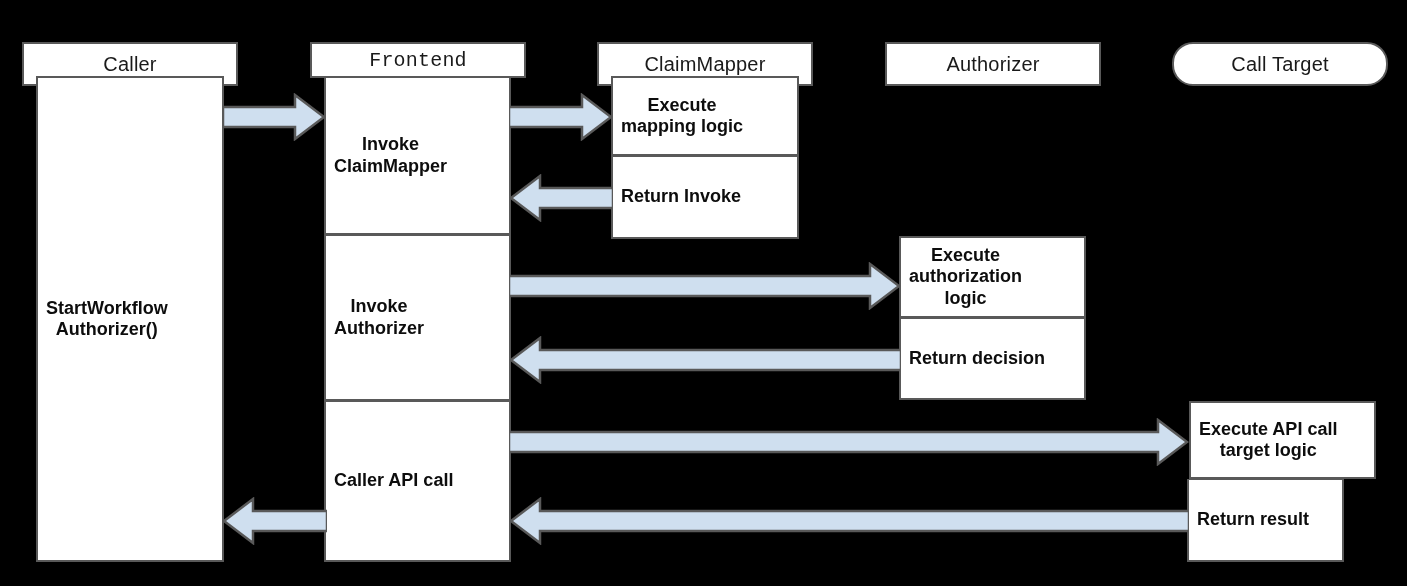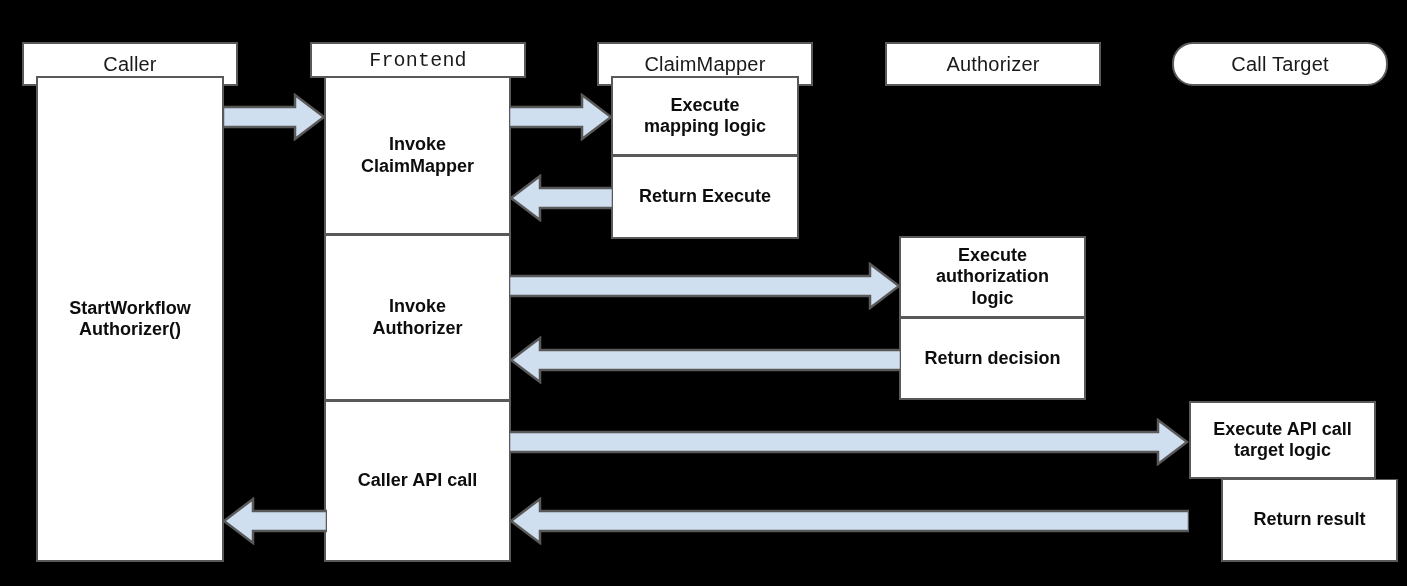--- a/index.html
+++ b/index.html
@@ -29,21 +29,20 @@
     letter-spacing: 0.2px;
     margin-top: 23px;
   }
   .act-box {
     position: absolute;
     background: #ffffff;
     border: 2px solid #595959;
     box-sizing: border-box;
     display: flex;
     align-items: center;
-    justify-content: center;
     text-align: center;
     color: #0d0d0d;
     font-size: 18px;
     font-weight: 700;
     line-height: 1.18;
     padding: 0 8px;
   }
   .act-box.top-seam { border-top: 1px solid #595959; }
   .act-label {
     white-space: pre-line;
@@ -93,37 +92,37 @@
   </div>
   <div class="act-box top-seam" style="left:324px; top:401px; width:187px; height:161px;">
     <span class="act-label">Caller API call</span>
   </div>
 
   <div class="act-box" style="left:611px; top:76px; width:188px; height:80px;">
     <span class="act-label">Execute
 mapping logic</span>
   </div>
   <div class="act-box top-seam" style="left:611px; top:156px; width:188px; height:83px;">
-    <span class="act-label">Return Execute</span>
+    <span class="act-label">Return Invoke</span>
   </div>
 
   <div class="act-box" style="left:899px; top:236px; width:187px; height:82px;">
     <span class="act-label">Execute
 authorization
 logic</span>
   </div>
   <div class="act-box top-seam" style="left:899px; top:318px; width:187px; height:82px;">
     <span class="act-label">Return decision</span>
   </div>
 
   <div class="act-box" style="left:1189px; top:401px; width:187px; height:78px;">
     <span class="act-label">Execute API call
 target logic</span>
   </div>
-  <div class="act-box top-seam" style="left:1221px; top:479px; width:177px; height:83px;">
+  <div class="act-box top-seam" style="left:1187px; top:479px; width:157px; height:83px;">
     <span class="act-label">Return result</span>
   </div>
 
   <div class="arrow" style="left:223px; top:93px;">
     <svg width="103" height="48" viewBox="0 0 103 48">
       <path d="M0,14 L72,14 L72,2 L101,24 L72,46 L72,34 L0,34 Z" fill="#cfdfef" stroke="#595959" stroke-width="2.5" stroke-linejoin="miter"></path>
     </svg>
   </div>
 
   <div class="arrow" style="left:509px; top:93px;">

